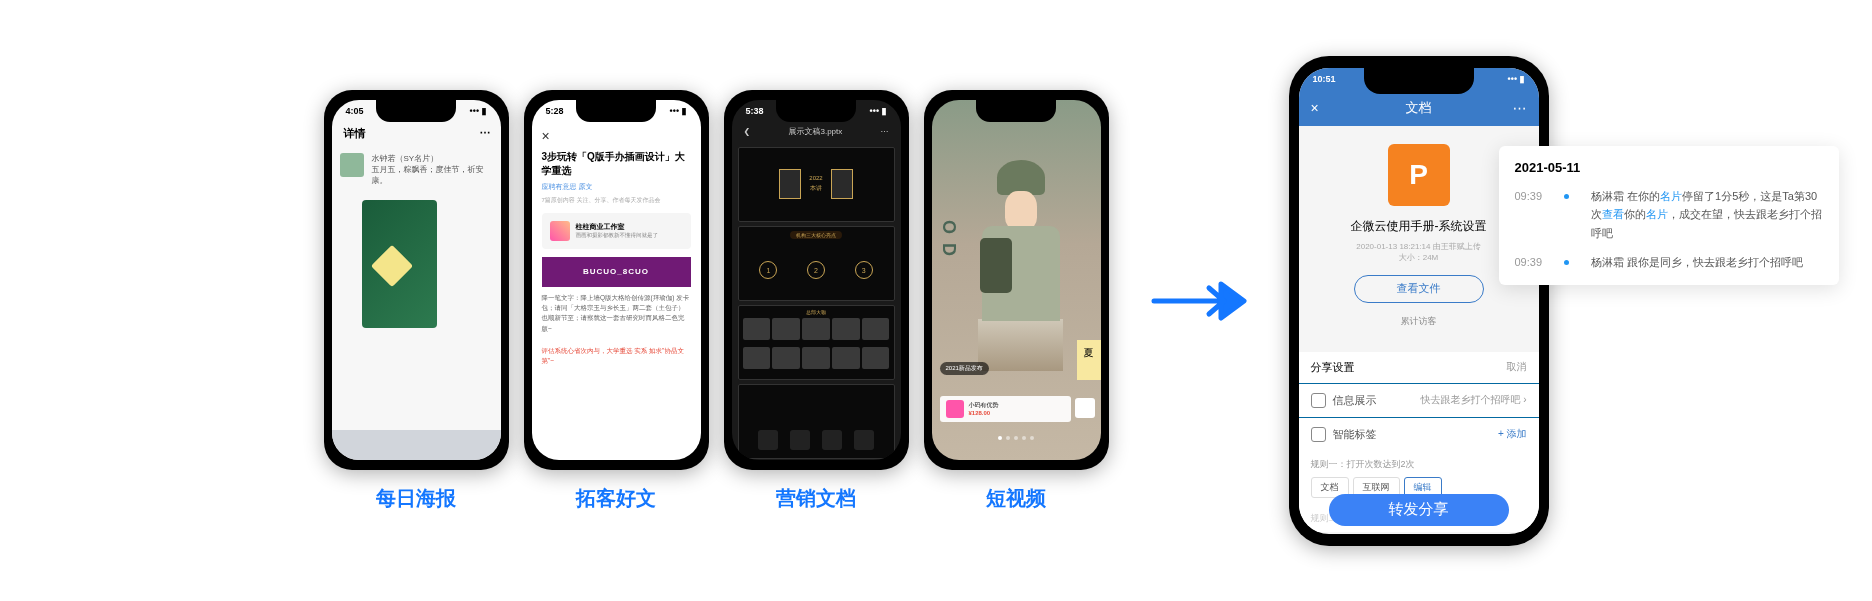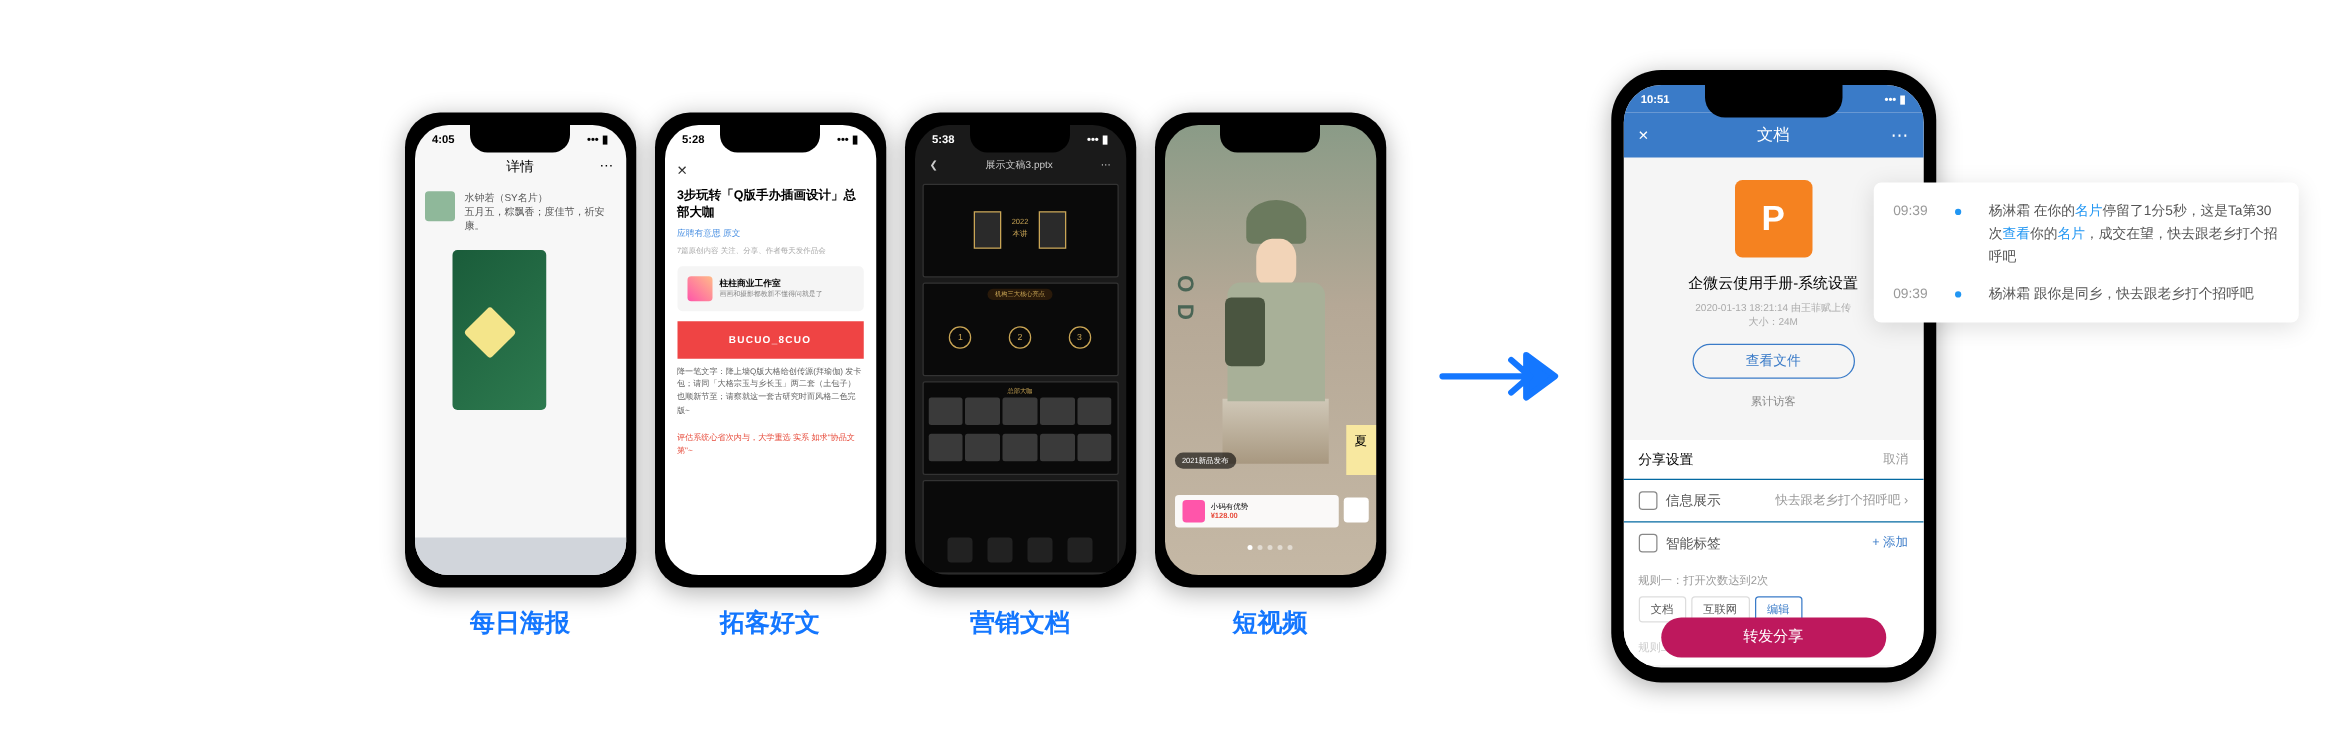--- a/index.html
+++ b/index.html
@@ -15,39 +15,39 @@
 .phone-lg .screen{border-radius:30px}
 .status-bar{height:22px;display:flex;justify-content:space-between;align-items:center;padding:0 14px;font-size:9px;font-weight:600}
 .status-bar.dark{color:#fff}
 .status-icons{display:flex;gap:3px;align-items:center}
 .label{color:#1477ff;font-weight:700;font-size:20px}
 .arrow{display:flex;align-items:center;color:#1477ff}
 .arrow svg{width:100px;height:50px}
 
 
 .p1{background:#f7f7f7}
-.p1 .hdr{text-align:center;font-size:11px;padding:4px 12px;font-weight:400;position:relative}
+.p1 .hdr{font-size:11px;padding:4px 12px;font-weight:700;position:relative}
 .p1 .hdr .dots{position:absolute;right:10px}
 .p1 .post{padding:8px;display:flex;gap:8px}
 .p1 .avatar{width:24px;height:24px;background:#8fb89a;border-radius:3px;flex-shrink:0}
 .p1 .pt{font-size:8px;color:#555}
 .p1 .pi{width:75px;height:128px;background:linear-gradient(135deg,#1a5c3a,#2d7a4f);border-radius:4px;margin:6px 0 0 30px;position:relative;overflow:hidden}
 .p1 .pi::before{content:"";position:absolute;top:40%;left:20%;width:30px;height:30px;background:#f4e58a;border-radius:3px;transform:rotate(45deg)}
 .p1 .keyb{position:absolute;bottom:0;left:0;right:0;height:30px;background:#d1d5db}
 
 
 .p2 .hdr2{padding:6px 10px;display:flex;align-items:center;gap:6px}
 .p2 .x{font-size:14px;color:#333}
 .p2 .title{font-size:10px;font-weight:700;padding:0 10px;line-height:1.4}
 .p2 .meta{font-size:7px;color:#4a90e2;padding:4px 10px}
 .p2 .sub{font-size:6px;color:#aaa;padding:0 10px}
 .p2 .card{margin:8px 10px;padding:8px;background:#f5f5f5;border-radius:4px;display:flex;gap:6px;align-items:center}
 .p2 .card .av{width:20px;height:20px;background:linear-gradient(45deg,#f5a,#fb8);border-radius:3px;flex-shrink:0}
 .p2 .card .ct{font-size:7px;font-weight:600}
-.p2 .banner{margin:0 10px;height:30px;background:#ef4444;color:#fff;display:flex;align-items:center;justify-content:center;font-size:8px;font-weight:700;letter-spacing:1px}
+.p2 .banner{margin:0 10px;height:30px;background:#701a75;color:#fff;display:flex;align-items:center;justify-content:center;font-size:8px;font-weight:700;letter-spacing:1px}
 .p2 .para{font-size:6.5px;color:#666;padding:6px 10px;line-height:1.6}
 .p2 .red{color:#e74c3c}
 
 
 .p3{background:#1a1a1a}
 .p3 .tb{display:flex;justify-content:space-between;align-items:center;padding:4px 12px;font-size:8px;color:#ccc}
 .p3 .slides{padding:6px}
 .p3 .slide{height:75px;background:#0a0a0a;margin-bottom:4px;border-radius:2px;position:relative;border:1px solid #333}
 .p3 .s1{display:flex;align-items:center;justify-content:center;gap:8px}
 .p3 .bk{width:22px;height:30px;background:#2a2a2a;border:1px solid #c9a555}
@@ -98,21 +98,21 @@
 .p5 .sh .c{color:#999;font-size:10px}
 .p5 .row{display:flex;justify-content:space-between;align-items:center;padding:9px 12px;font-size:11px;border-top:1px solid #0369a1}
 .p5 .row .l{display:flex;align-items:center;gap:7px;color:#555}
 .p5 .row .ic5{width:15px;height:15px;border:1.2px solid #888;border-radius:3px}
 .p5 .row .r{color:#999;font-size:10px}
 .p5 .row .add{color:#3a7bc8}
 .p5 .tags{padding:7px 12px;font-size:9px;color:#999}
 .p5 .tags .tb2{display:flex;gap:4px;margin-top:6px}
 .p5 .tg{padding:3px 9px;border:1px solid #ddd;border-radius:3px;font-size:9px;color:#555}
 .p5 .tg.a{border-color:#3a7bc8;color:#3a7bc8}
-.p5 .share{position:absolute;bottom:8px;left:50%;transform:translateX(-50%);width:180px;height:32px;background:#be185d;color:#fff;border-radius:16px;display:flex;align-items:center;justify-content:center;font-size:12px;font-weight:500}
+.p5 .share{position:absolute;bottom:8px;left:50%;transform:translateX(-50%);width:180px;height:32px;background:#3b82f6;color:#fff;border-radius:16px;display:flex;align-items:center;justify-content:center;font-size:15px;font-weight:500}
 
 
 .notif{position:absolute;right:-290px;top:90px;width:340px;background:#fff;border-radius:6px;box-shadow:0 4px 20px rgba(0,0,0,.12);padding:14px 16px;z-index:20}
 .notif .date{font-size:13px;font-weight:600;margin-bottom:12px}
 .notif .item{display:flex;gap:22px;font-size:11px;color:#555;line-height:1.7;margin-bottom:10px}
 .notif .item:last-child{margin-bottom:0}
 .notif .time{color:#999;flex-shrink:0}
 .notif .dot{width:5px;height:5px;background:#2196f3;border-radius:50%;margin-top:7px;flex-shrink:0}
 .notif .hl{color:#2196f3}
 </style>
@@ -149,21 +149,21 @@
       <div class="phone">
         <div class="notch"></div>
         <div class="screen p2">
           <div class="status-bar">
               <span>5:28</span>
               <span class="status-icons">••• ▮</span>
             </div>
           <div class="hdr2">
               <span class="x">×</span>
             </div>
-          <div class="title">3步玩转「Q版手办插画设计」总部大咖</div>
+          <div class="title">3步玩转「Q版手办插画设计」大学重选</div>
           <div class="meta">应聘有意思  原文</div>
           <div class="sub">7篇原创内容  关注、分享、作者每天发作品会</div>
           <div class="card">
             <div class="av"></div>
             <div>
               <div class="ct">柱柱商业工作室</div>
               <div style="font-size:5.5px;color:#888">画画和摄影都教新不懂得问就是了</div>
             </div>
           </div>
           <div class="banner">BUCUO_8CUO</div>
@@ -318,20 +318,21 @@
               <span class="tg a">编辑</span>
             </div>
           </div>
           <div class="tags" style="opacity:.5"><span>规则二：单次浏览时间超过30秒</span></div>
         </div>
         <div class="share">转发分享</div>
       </div>
     </div>
 
     <div class="notif">
+      <div class="date">2021-05-11</div>
       <div class="item">
         <span class="time">09:39</span>
         <span class="dot"></span>
         <span><span>杨淋霜 在你的</span><span class="hl">名片</span><span>停留了1分5秒，这是Ta第30次</span><span class="hl">查看</span><span>你的</span><span class="hl">名片</span><span>，成交在望，快去跟老乡打个招呼吧</span></span>
       </div>
       <div class="item">
         <span class="time">09:39</span>
         <span class="dot"></span>
         <span>杨淋霜 跟你是同乡，快去跟老乡打个招呼吧</span>
       </div>

